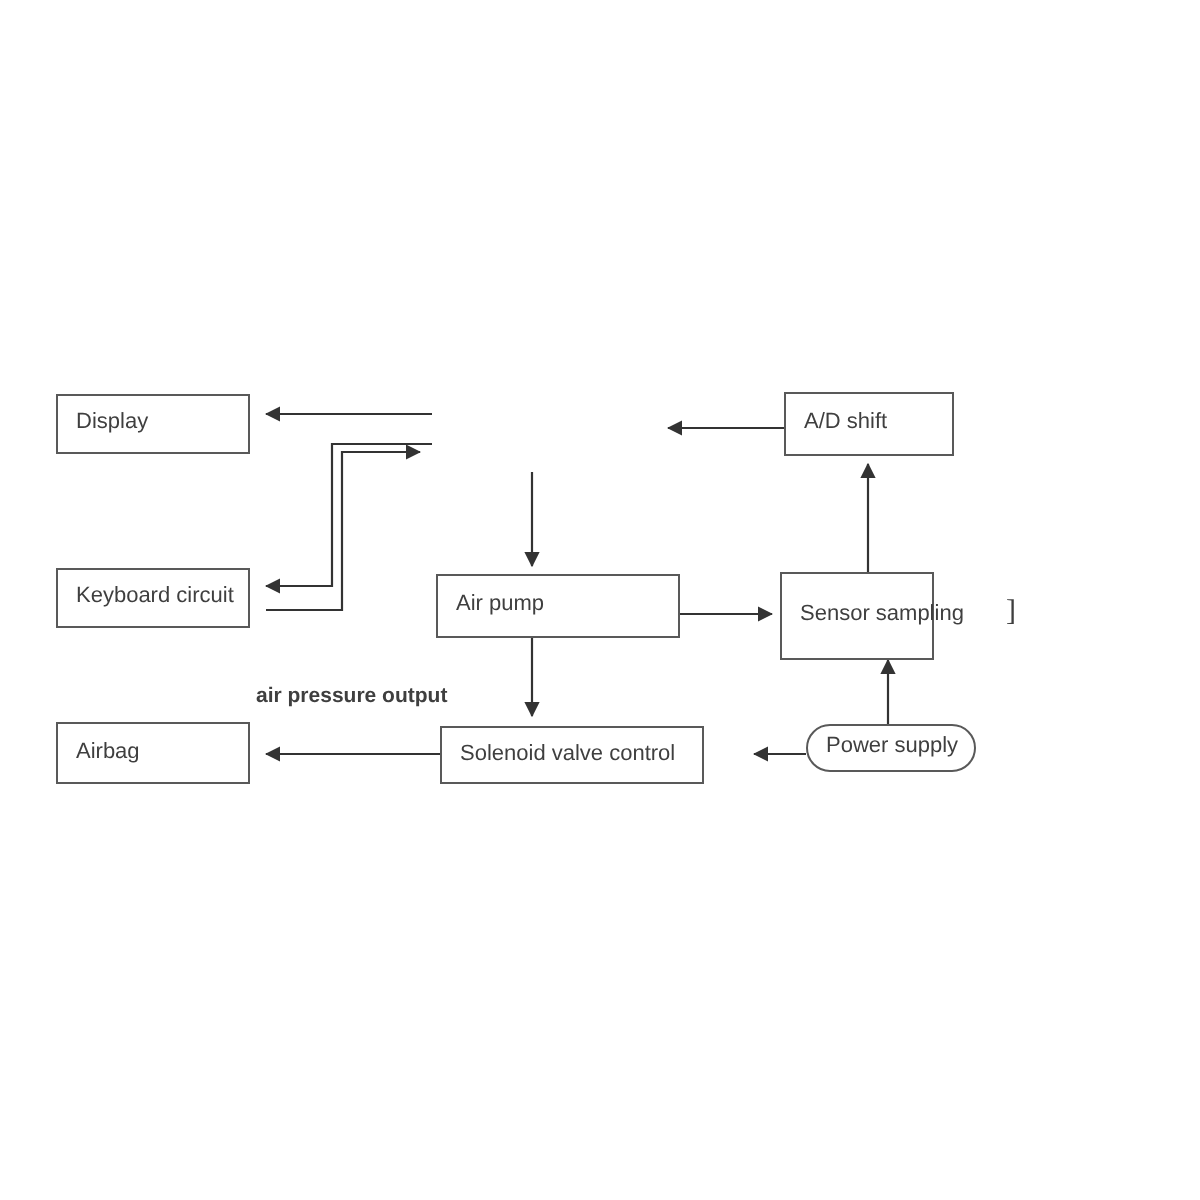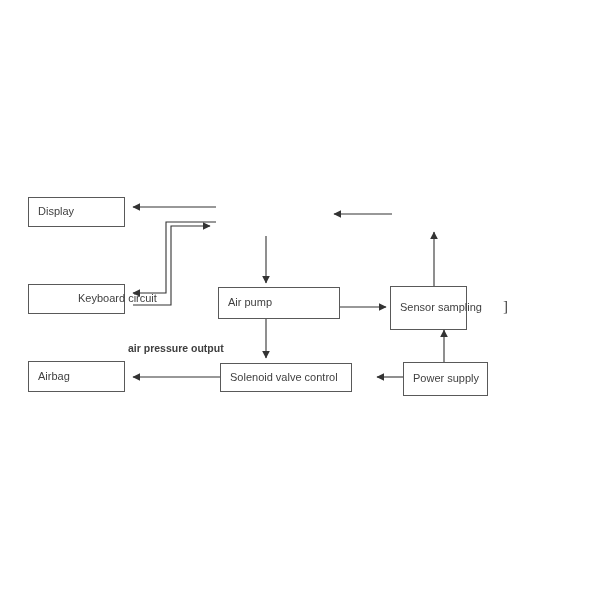--- a/index.html
+++ b/index.html
@@ -101,42 +101,45 @@
 
       <path d="M 444 362 L 444 330"></path>
     </g>
   </svg>
 
   <div class="node align-left" style="left:28px; top:197px; width:97px; height:30px;">
     <span class="lbl">Display</span>
   </div>
 
 
+  <div class="node align-left" style="left:392px; top:196px; width:85px; height:32px;">
+    <span class="lbl">A/D shift</span>
+  </div>
 
-  <div class="node align-left" style="left:28px; top:284px; width:97px; height:30px;padding-left:40px;">
+  <div class="node align-left" style="left:28px; top:284px; width:97px; height:30px;">
     <span class="lbl">Keyboard circuit</span>
   </div>
 
   <div class="node align-left" style="left:218px; top:287px; width:122px; height:32px;">
     <span class="lbl">Air pump</span>
   </div>
 
   <div class="node align-left" style="left:390px; top:286px; width:77px; height:44px;">
     <span class="lbl">Sensor sampling</span>
   </div>
 
   <div class="node align-left" style="left:28px; top:361px; width:97px; height:31px;">
     <span class="lbl">Airbag</span>
   </div>
 
   <div class="node align-left" style="left:220px; top:363px; width:132px; height:29px;">
     <span class="lbl">Solenoid valve control</span>
   </div>
 
-  <div class="node align-left" style="left:403px; top:362px; width:85px; height:34px;">
+  <div class="node align-left" style="left:403px; top:362px; width:85px; height:24px;border-radius:14px;">
     <span class="lbl">Power supply</span>
   </div>
 
   <div class="edge-label" style="left:128px; top:342px;font-weight:bold;">air pressure output</div>
 
   <div class="stray-mark" style="left:503px; top:298px;">]</div>
 
 </div>
 
 </body></html>

